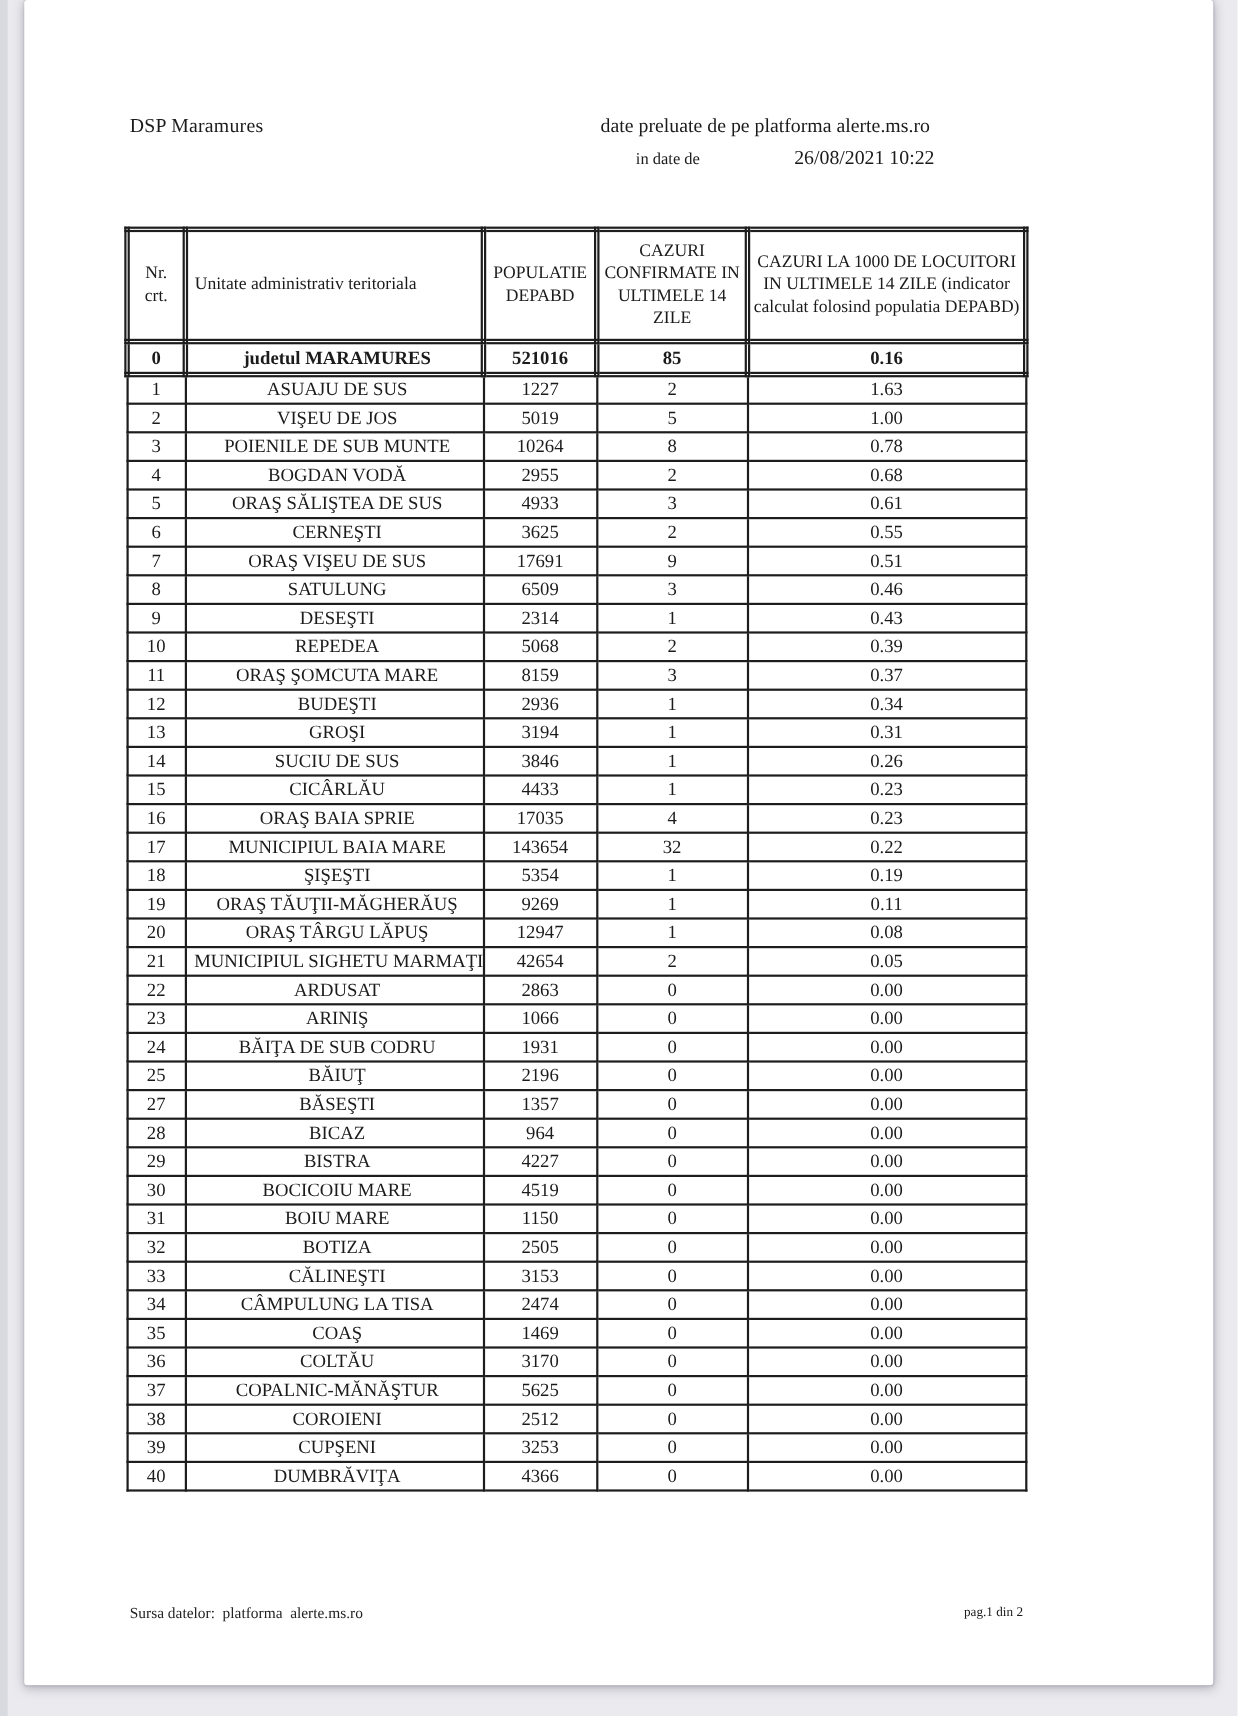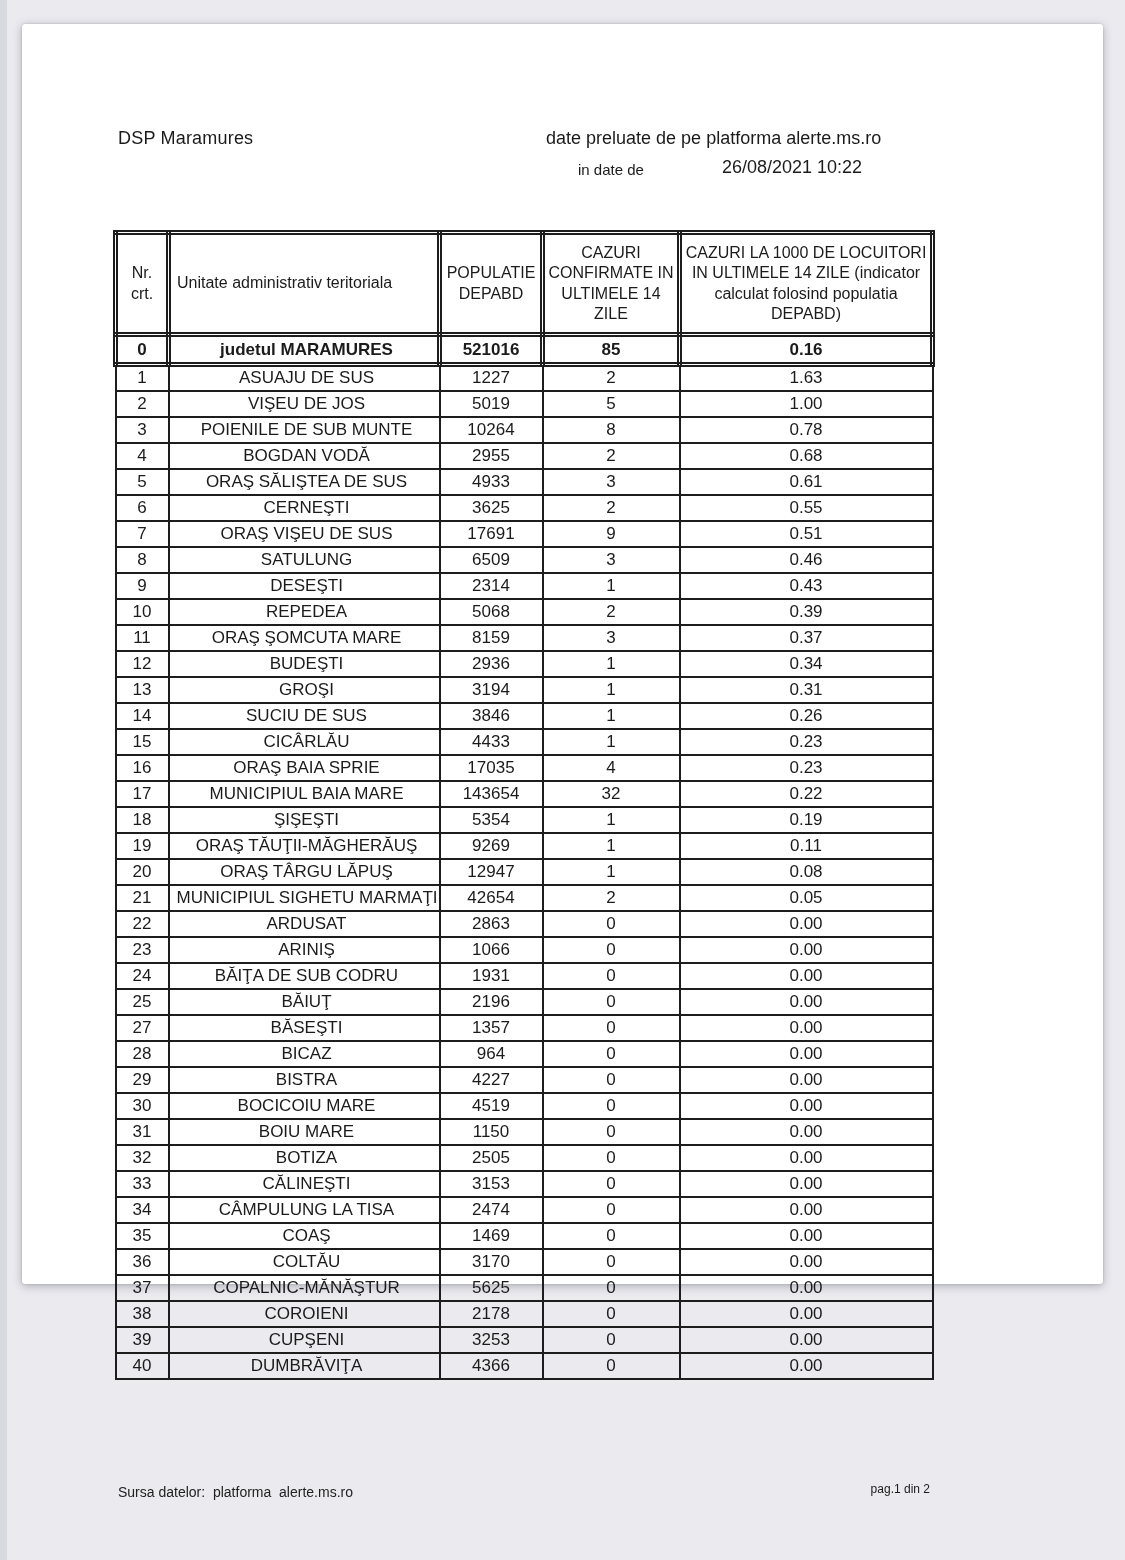--- a/index.html
+++ b/index.html
@@ -16,25 +16,26 @@
     color: #1b1b1b;
   }
   .edge-strip {
     position: absolute;
     left: 0; top: 0;
     width: 7px; height: 100%;
     background: #d9d9e0;
   }
   .page {
     position: absolute;
-    left: 22px; top: 24px;
-    width: 1081px; height: 1260px;
+    left: 22px; top: 0;
+    width: 1081px; height: 1532px;
     background: #ffffff;
     border-radius: 3px;
     box-shadow: 0 2px 10px rgba(60,60,75,0.35), 0 0 2px rgba(60,60,75,0.25);
+    font-family: Liberation Serif, serif;
   }
   .org-name {
     position: absolute;
     left: 96px; top: 104px;
     font-size: 18px;
     letter-spacing: 0.2px;
   }
   .source-note {
     position: absolute;
     left: 524px; top: 104px;
@@ -429,21 +430,21 @@
     <td class="c-nr">37</td>
     <td class="c-name">COPALNIC-MĂNĂŞTUR</td>
     <td class="c-pop">5625</td>
     <td class="c-cases">0</td>
     <td class="c-rate">0.00</td>
   </tr>
 
   <tr class="data-row">
     <td class="c-nr">38</td>
     <td class="c-name">COROIENI</td>
-    <td class="c-pop">2178</td>
+    <td class="c-pop">2512</td>
     <td class="c-cases">0</td>
     <td class="c-rate">0.00</td>
   </tr>
 
   <tr class="data-row">
     <td class="c-nr">39</td>
     <td class="c-name">CUPŞENI</td>
     <td class="c-pop">3253</td>
     <td class="c-cases">0</td>
     <td class="c-rate">0.00</td>

